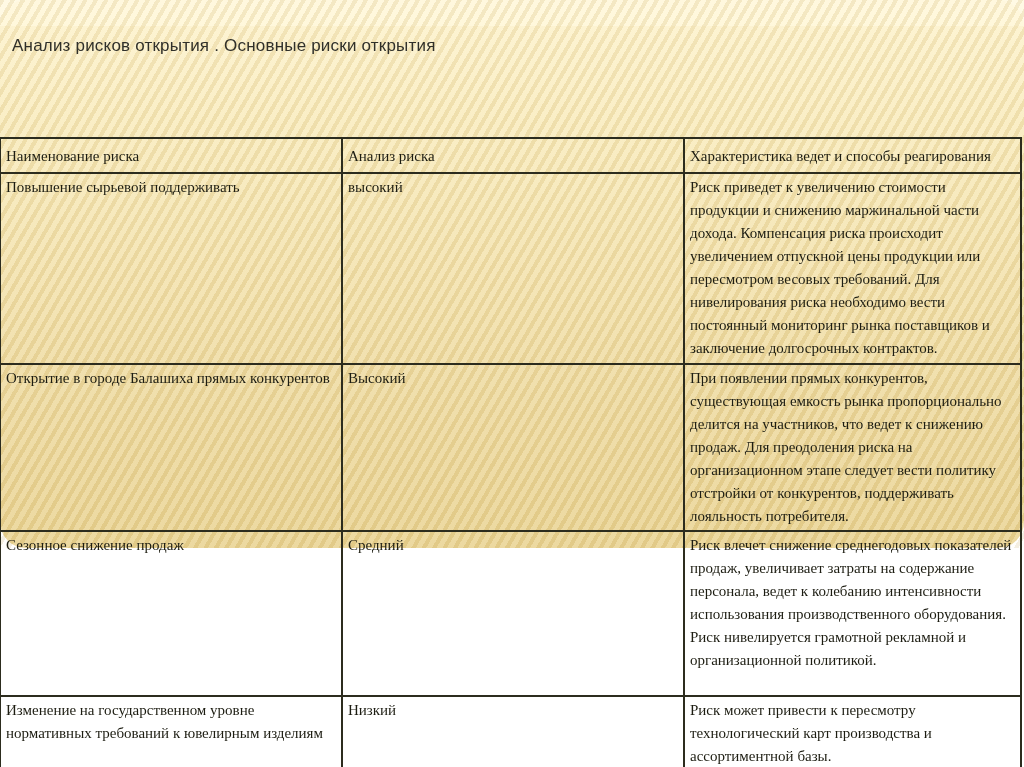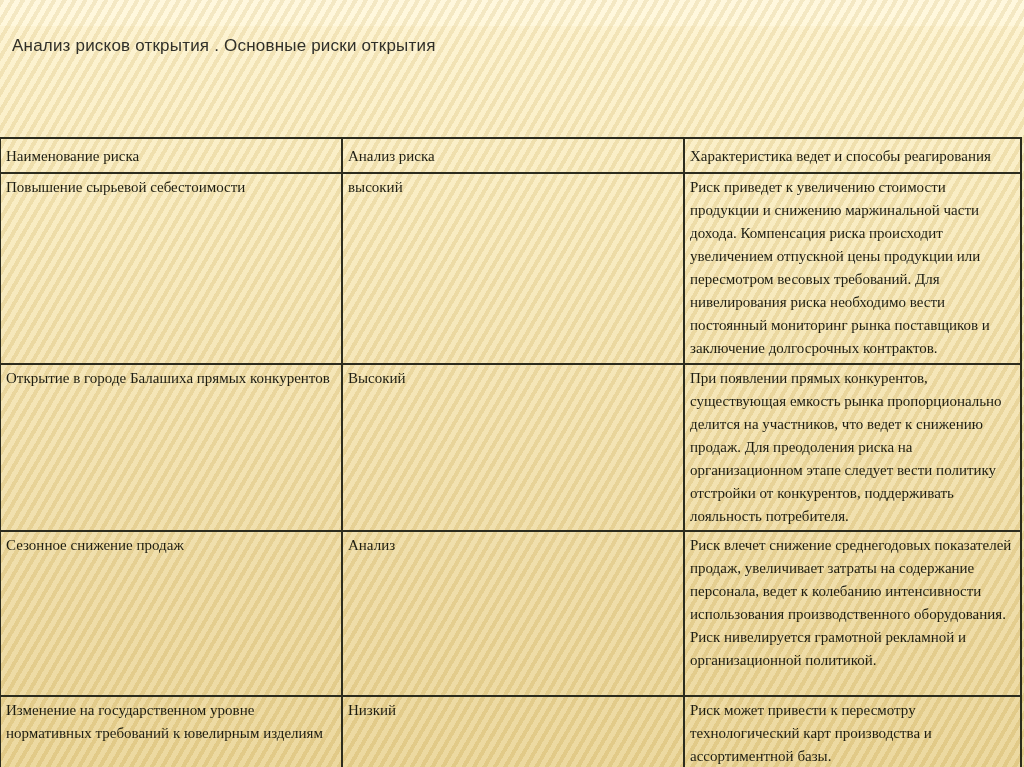--- a/index.html
+++ b/index.html
@@ -6,24 +6,25 @@
     margin: 0;
     padding: 0;
     width: 1024px;
     height: 767px;
     overflow: hidden;
     font-family: "Liberation Serif", serif;
   }
   .slide {
     position: relative;
     width: 1024px;
-    height: 767px;
+    height: 548px;
     background: linear-gradient(180deg,
       #fef6dc 0%, #fdf2cd 4%, #f9ecbf 22%,
       #f3e2ae 50%, #edd99f 75%, #e9d393 100%);
+    border-radius: 26px;
   }
   .stripes {
     position: absolute;
     inset: 0;
     background: repeating-linear-gradient(120deg,
       rgba(186,153,72,0.16) 0px, rgba(186,153,72,0.16) 4px,
       rgba(255,252,240,0.14) 4px, rgba(255,252,240,0.14) 9px);
     pointer-events: none;
   }
   .top-band {
@@ -89,32 +90,32 @@
     </colgroup>
     <thead>
       <tr>
         <th>Наименование риска</th>
         <th>Анализ риска</th>
         <th>Характеристика ведет и способы реагирования</th>
       </tr>
     </thead>
     <tbody>
       <tr class="r0">
-        <td>Повышение сырьевой себестоимости</td>
+        <td>Повышение сырьевой поддерживать</td>
         <td>высокий</td>
         <td>Риск приведет к увеличению стоимости продукции и снижению маржинальной части дохода. Компенсация риска происходит увеличением отпускной цены продукции или пересмотром весовых требований. Для нивелирования риска необходимо вести постоянный мониторинг рынка поставщиков и заключение долгосрочных контрактов.</td>
       </tr>
       <tr class="r1">
         <td>Открытие в городе Балашиха прямых конкурентов</td>
         <td>Высокий</td>
         <td>При появлении прямых конкурентов, существующая емкость рынка пропорционально делится на участников, что ведет к снижению продаж. Для преодоления риска на организационном этапе следует вести политику отстройки от конкурентов, поддерживать лояльность потребителя.</td>
       </tr>
       <tr class="r2">
         <td>Сезонное снижение продаж</td>
-        <td>Анализ</td>
+        <td>Средний</td>
         <td>Риск влечет снижение среднегодовых показателей продаж, увеличивает затраты на содержание персонала, ведет к колебанию интенсивности использования производственного оборудования. Риск нивелируется грамотной рекламной и организационной политикой.</td>
       </tr>
       <tr class="r3">
         <td>Изменение на государственном уровне нормативных требований к ювелирным изделиям</td>
         <td>Низкий</td>
         <td>Риск может привести к пересмотру технологический карт производства и ассортиментной базы.</td>
       </tr>
     </tbody>
   </table>
 </div>

